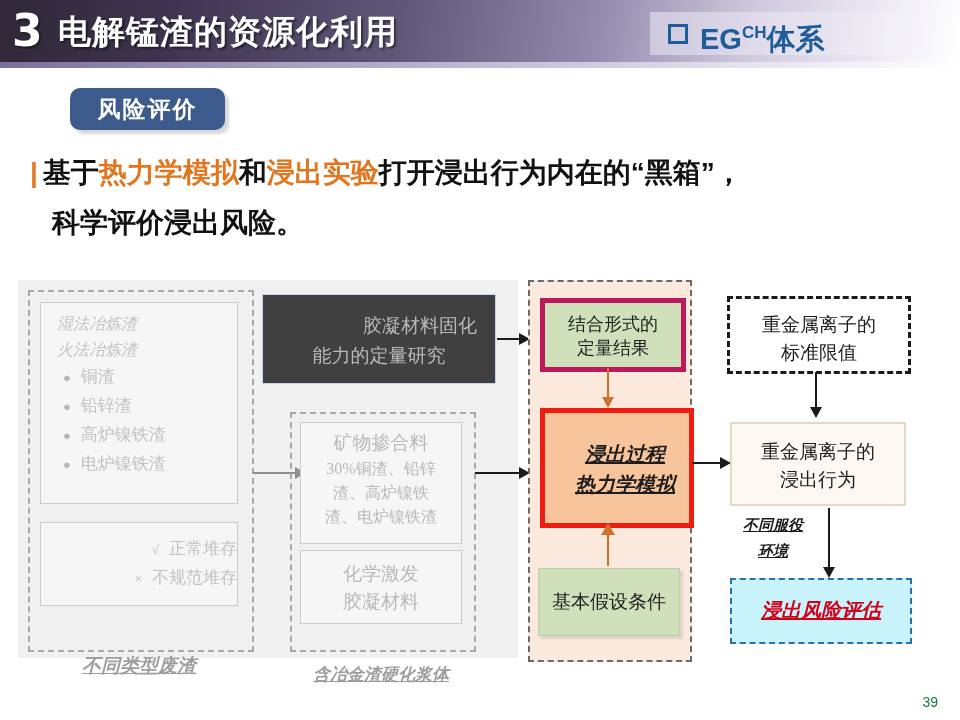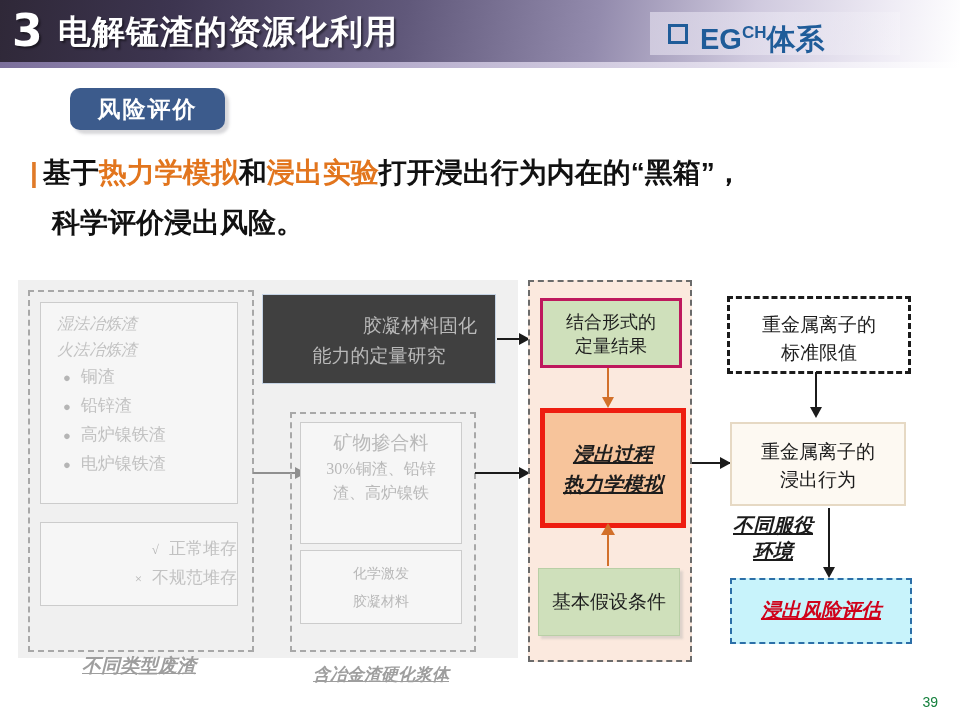--- a/index.html
+++ b/index.html
@@ -95,21 +95,21 @@
   .dash-blue {
     position: absolute; border: 2px dashed #2c6fa8; background: #c8f3fb;
   }
   .box-light {
     position: absolute; border: 1px solid #cccccc; background: #f6f6f6;
   }
   .box-blueline {
     position: absolute; border: 1px solid #c5d3e4; background: #404040;
   }
   .box-red {
-    position: absolute; border: 3px solid #be185d; background: #cfe0bb;
+    position: absolute; border: 5px solid #be185d; background: #cfe0bb;
   }
   .box-red-orange {
     position: absolute; border: 5px solid #ee1d10; background: #f7c49b;
   }
   .box-green {
     position: absolute; border: 1px solid #b9cfa6; background: #cfe0bb;
     box-shadow: 3px 3px 2px rgba(170,170,170,.35);
   }
   .box-cream {
     position: absolute; border: 2px solid #e6d9c4; background: #fdf9f2;
@@ -232,25 +232,26 @@
       </div>
     </div>
 
     <div class="dash-gray" style="left:290px; top:140px; width:182px; height:236px;"></div>
 
     <div class="box-light" style="left:300px; top:150px; width:160px; height:120px;">
       <div class="celltext" style="top:6px;">
         <div style="font-size:19px; line-height:28px;">矿物掺合料</div>
         <div style="font-size:16px; line-height:24px;">30%铜渣、铅锌</div>
         <div style="font-size:16px; line-height:24px;">渣、高炉镍铁</div>
+        <div style="font-size:16px; line-height:24px;">渣、电炉镍铁渣</div>
       </div>
     </div>
 
     <div class="box-light" style="left:300px; top:278px; width:160px; height:72px;">
-      <div class="celltext" style="top:9px; font-size:14px; line-height:28px;">
+      <div class="celltext" style="top:9px; font-size:19px; line-height:28px;">
         <div>化学激发</div>
         <div>胶凝材料</div>
       </div>
     </div>
 
     <div class="caption-ul" style="left:288px; top:352px; width:186px; font-size:17px;">含冶金渣硬化浆体</div>
 
     <div class="arrow-h dark" style="left:497px; top:66px; width:32px;"></div>
     <div class="arrow-h dark" style="left:475px; top:200px; width:54px;"></div>
 
@@ -258,21 +259,21 @@
 
     <div class="box-red" style="left:540px; top:26px; width:136px; height:64px;">
       <div class="celltext txt-dark" style="top:9px; font-size:18px; line-height:24px;">
         <div>结合形式的</div>
         <div>定量结果</div>
       </div>
     </div>
 
     <div class="arrow-v orange" style="left:607px; top:96px; height:30px;"></div>
 
-    <div class="box-red-orange" style="left:540px; top:136px; width:136px; height:110px;">
+    <div class="box-red-orange" style="left:540px; top:136px; width:136px; height:110px;padding-left:8px;">
       <div class="celltext txt-dark bold ital und" style="top:26px; font-size:20px; line-height:30px;">
         <div>浸出过程</div>
         <div>热力学模拟</div>
       </div>
     </div>
 
     <div class="arrow-v orange-up" style="left:607px; top:262px; height:32px;"></div>
 
     <div class="box-green" style="left:538px; top:296px; width:140px; height:66px;">
       <div class="celltext txt-dark" style="top:20px; font-size:19px; line-height:26px;">
@@ -294,21 +295,21 @@
     <div class="box-cream" style="left:730px; top:150px; width:172px; height:80px;">
       <div class="celltext txt-dark" style="top:14px; font-size:19px; line-height:28px;">
         <div>重金属离子的</div>
         <div>浸出行为</div>
       </div>
     </div>
 
     <div style="position:absolute; left:728px; top:240px; width:90px; text-align:center;
                 font-family:'Liberation Serif','DejaVu Serif',serif; color:#1b1b1b;
                 font-weight:bold; font-style:italic; text-decoration:underline;
-                font-size:20px; line-height:26px;">
+                font-size:15px; line-height:26px;">
       <div>不同服役</div>
       <div>环境</div>
     </div>
 
     <div class="arrow-v" style="left:828px; top:236px; height:60px;"></div>
 
     <div class="dash-blue" style="left:730px; top:306px; width:178px; height:62px;">
       <div class="celltext bold ital und" style="top:16px; font-size:20px; line-height:28px; color:#d0021b;">浸出风险评估</div>
     </div>
 

